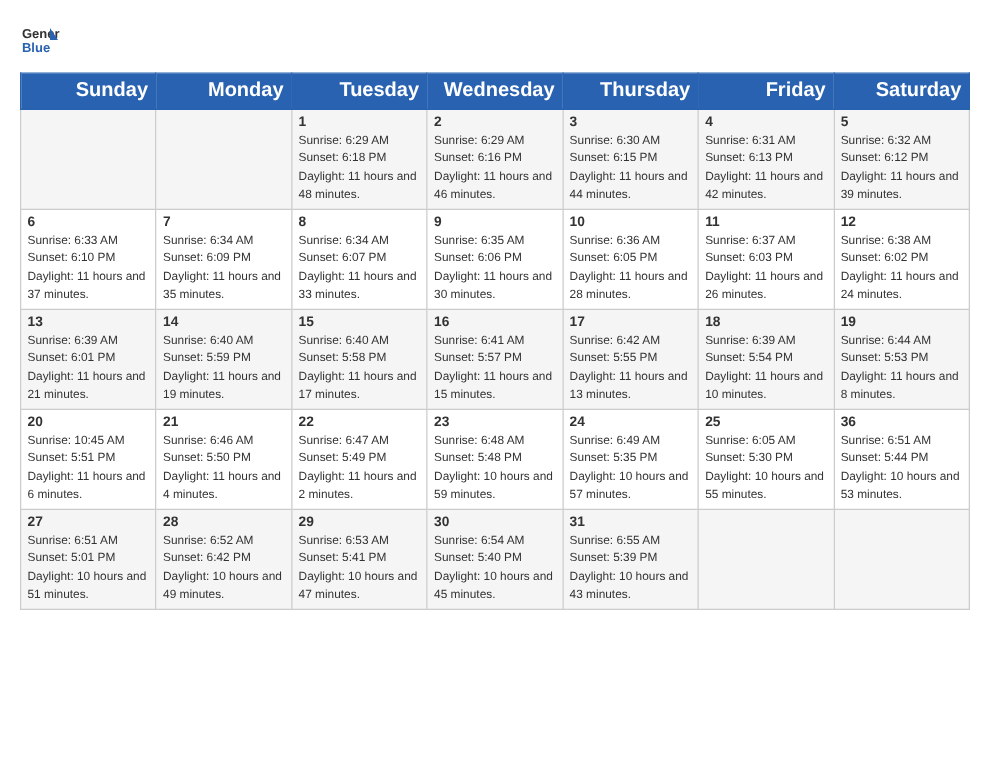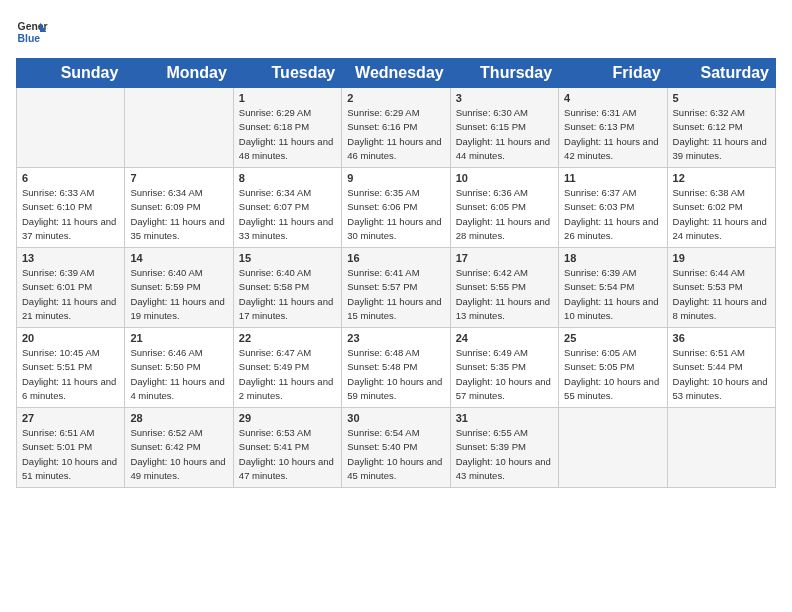--- a/index.html
+++ b/index.html
@@ -214,21 +214,21 @@
           <td>
             <span class="day-num">23</span>
             <div class="day-info"><span>Sunrise: 6:48 AM</span><br><span>Sunset: 5:48 PM</span><br><span>Daylight: 10 hours and 59 minutes.</span></div>
           </td>
           <td>
             <span class="day-num">24</span>
             <div class="day-info"><span>Sunrise: 6:49 AM</span><br><span>Sunset: 5:35 PM</span><br><span>Daylight: 10 hours and 57 minutes.</span></div>
           </td>
           <td>
             <span class="day-num">25</span>
-            <div class="day-info"><span>Sunrise: 6:05 AM</span><br><span>Sunset: 5:05 PM</span><br><span>Daylight: 10 hours and 55 minutes.</span></div>
+            <div class="day-info"><span>Sunrise: 6:05 AM</span><br><span>Sunset: 5:30 PM</span><br><span>Daylight: 10 hours and 55 minutes.</span></div>
           </td>
           <td>
             <span class="day-num">36</span>
             <div class="day-info"><span>Sunrise: 6:51 AM</span><br><span>Sunset: 5:44 PM</span><br><span>Daylight: 10 hours and 53 minutes.</span></div>
           </td>
         </tr>
         <tr>
           <td>
             <span class="day-num">27</span>
             <div class="day-info"><span>Sunrise: 6:51 AM</span><br><span>Sunset: 5:01 PM</span><br><span>Daylight: 10 hours and 51 minutes.</span></div>

